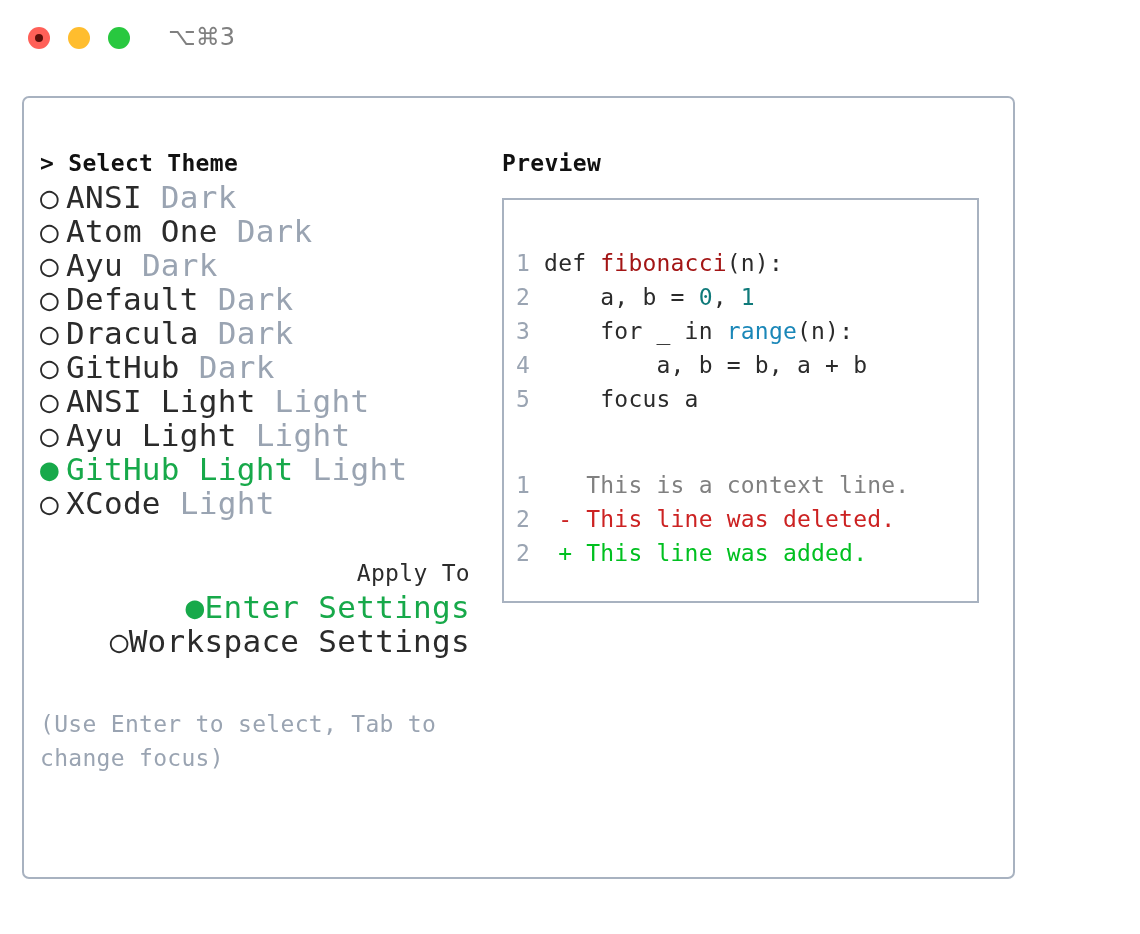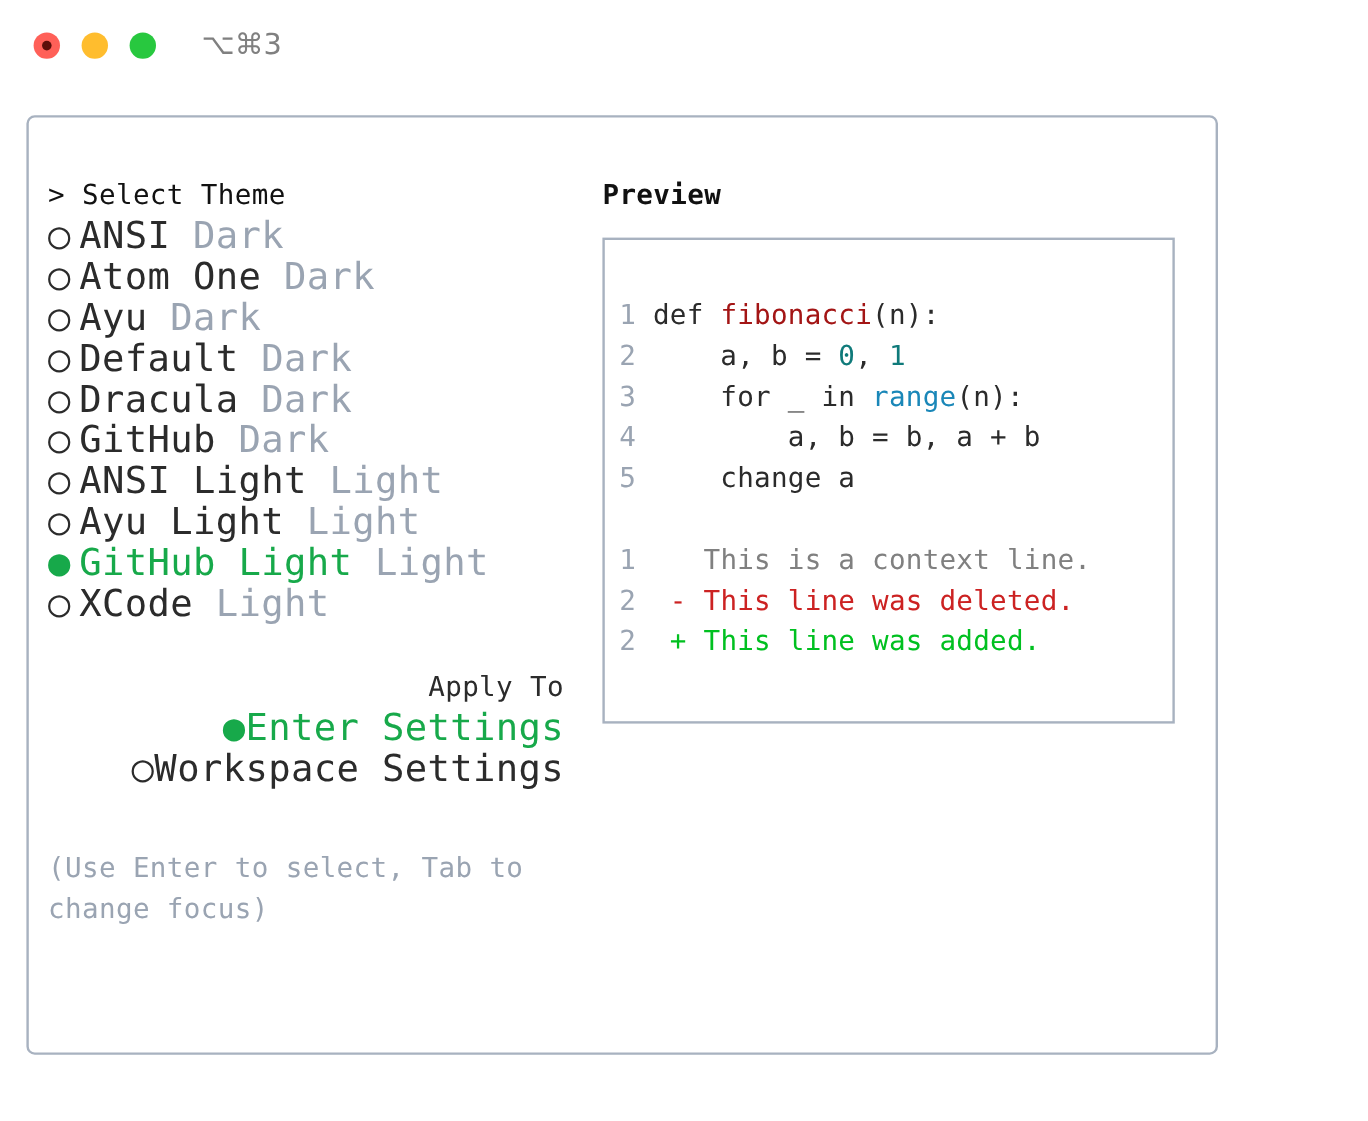--- a/index.html
+++ b/index.html
@@ -92,21 +92,21 @@
   
   .left-col {
     position: absolute;
     left: 16px;
     top: 48px;
     width: 430px;
   }
 
   .section-head {
     font-size: 23px;
-    font-weight: normal;
+    font-weight: bold;
     color: #111111;
     line-height: 34px;
     white-space: pre;
     letter-spacing: 0.3px;
   }
 
   .opt-list {
     margin-top: 0px;
   }
   .opt {
@@ -194,21 +194,21 @@
   }
   .lno {
     color: #9aa4b2;
     display: inline-block;
   }
   .tok-fn    { color: #a31515; }
   .tok-num   { color: #0f7a7a; }
   .tok-call  { color: #1a87b8; }
 
   .diff-block {
-    margin-top: 34px;
+    margin-top: 52px;
   }
   .diff-ctx { color: #808080; }
   .diff-del { color: #cc2222; }
   .diff-add { color: #00c020; }
 </style>
 </head>
 <body>
 
 <div class="window">
 
@@ -255,21 +255,21 @@
       <div class="right-col">
         <div class="preview-head">Preview</div>
 
         <div class="preview-box">
           <div class="code-area">
             <div id="code-lines">
                 <div class="code-line"><span class="lno">1</span><span> def </span><span class="tok-fn">fibonacci</span><span>(n):</span></div>
                 <div class="code-line"><span class="lno">2</span><span>     a, b = </span><span class="tok-num">0</span><span>, </span><span class="tok-num">1</span></div>
                 <div class="code-line"><span class="lno">3</span><span>     for _ in </span><span class="tok-call">range</span><span>(n):</span></div>
                 <div class="code-line"><span class="lno">4</span><span>         a, b = b, a + b</span></div>
-                <div class="code-line"><span class="lno">5</span><span>     change a</span></div>
+                <div class="code-line"><span class="lno">5</span><span>     focus a</span></div>
               </div>
             <div class="diff-block" id="diff-lines">
                 <div class="code-line"><span class="lno">1</span><span class="diff-ctx">    </span><span class="diff-ctx">This is a context line.</span></div>
                 <div class="code-line"><span class="lno">2</span><span class="diff-del">  - </span><span class="diff-del">This line was deleted.</span></div>
                 <div class="code-line"><span class="lno">2</span><span class="diff-add">  + </span><span class="diff-add">This line was added.</span></div>
               </div>
           </div>
         </div>
       </div>
 

